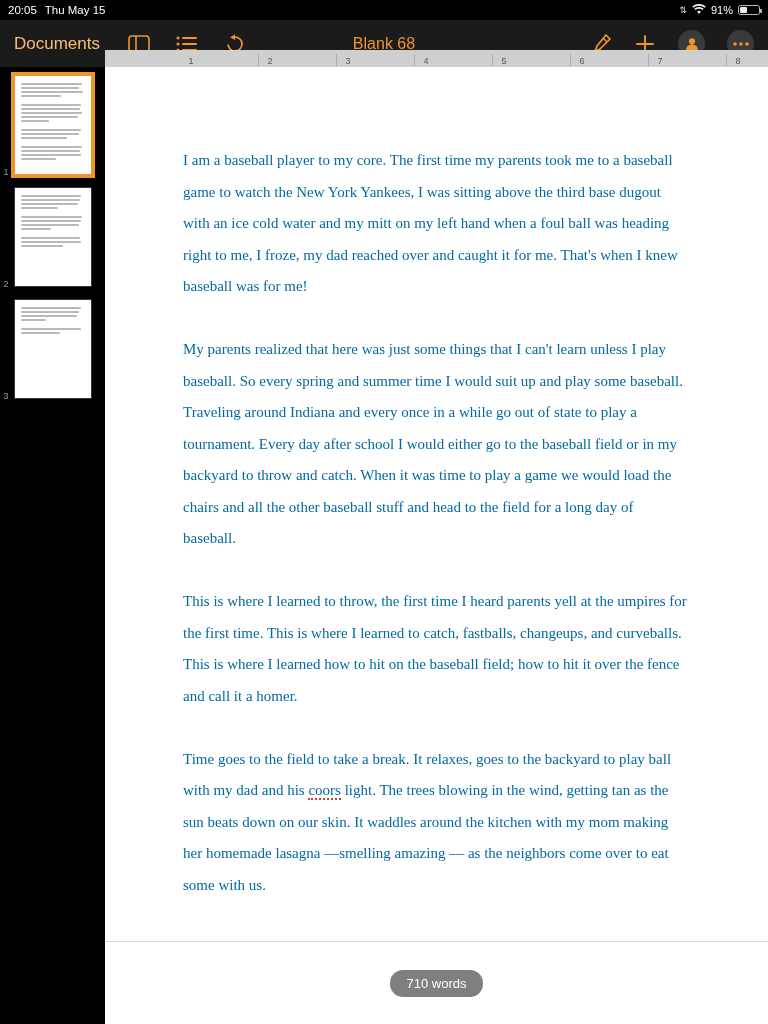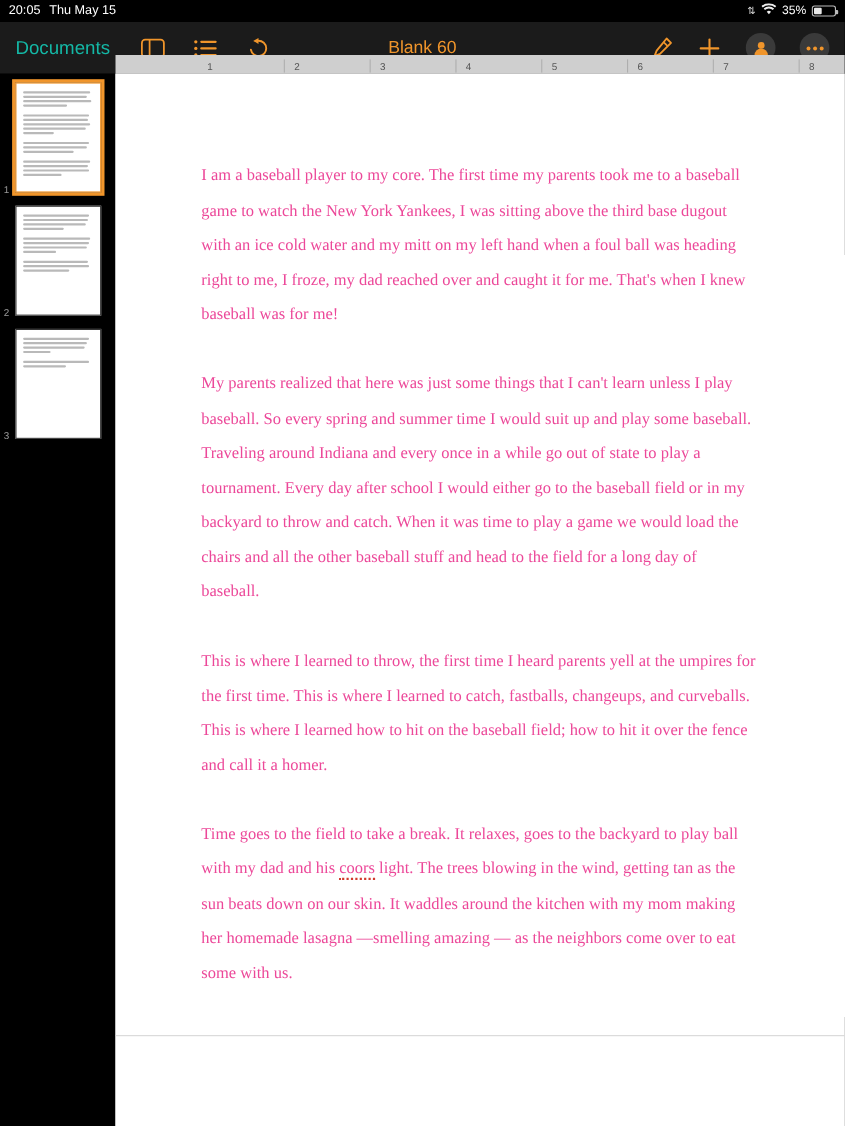--- a/index.html
+++ b/index.html
@@ -34,21 +34,21 @@
   .arrows { font-size: 9px; line-height: 9px; color: #ddd; }
 
   
   .toolbar {
     height: 47px; width: 100%;
     display: flex; align-items: center;
     background: #1b1b1b;
     padding: 0 14px;
     position: relative;
   }
-  .docs-btn { color: #14b8a6; font-size: 17px; font-weight: 400; }
+  .docs-btn { color: #fdba74; font-size: 17px; font-weight: 400; }
   .tb-icons-left { display: flex; align-items: center; gap: 26px; margin-left: 28px; }
   .tb-icons-right { display: flex; align-items: center; gap: 22px; margin-left: auto; }
   .icon { color: #f0952b; display: inline-flex; align-items: center; justify-content: center; }
   .doc-title {
     position: absolute; left: 0; right: 0; text-align: center;
     color: #f0952b; font-size: 16px; pointer-events: none;
   }
   .circle-icon {
     width: 27px; height: 27px; border-radius: 50%;
     background: #3a3a3a; display: inline-flex; align-items: center; justify-content: center;
@@ -84,21 +84,21 @@
   }
   .ruler .tick { position: absolute; bottom: 1px; transform: translateX(-50%); }
   .ruler .sep { position: absolute; top: 4px; width: 1px; height: 12px; background: #aeaeae; }
   .page {
     position: absolute; top: 0; left: 0; right: 0; bottom: 0;
     background: #fff; overflow: hidden;
   }
   .doc-text {
     padding: 78px 78px 0 78px;
     font-family: "Liberation Serif", serif;
-    font-size: 15px; line-height: 31.5px; color: #ec4899;
+    font-size: 15px; line-height: 31.5px; color: #0369a1;
   }
   .doc-text p { margin-bottom: 31.5px; }
   .misspelled { border-bottom: 2px dotted #d23b2e; text-decoration: none; font-family: Liberation Serif, serif; }
 
   .page-divider { position: absolute; left: 0; right: 0; bottom: 82px; height: 1px; background: #d8d8d8; }
 
   .wordcount-bar {
     position: absolute; left: 0; right: 0; bottom: 0; height: 82px;
     display: flex; align-items: center; justify-content: center;
     background: #fff;
@@ -120,21 +120,21 @@
     </div>
     <div class="status-right">
       <span class="arrows">⇅</span>
       <span class="wifi-glyph">
         <svg width="14" height="11" viewBox="0 0 16 12">
             <path d="M8 11l2.2-2.6a3.4 3.4 0 0 0-4.4 0L8 11z" fill="#eee"></path>
             <path d="M2.6 5.2a8 8 0 0 1 10.8 0l-1.3 1.5a6 6 0 0 0-8.2 0L2.6 5.2z" fill="#eee"></path>
             <path d="M.3 2.6a11.5 11.5 0 0 1 15.4 0l-1.3 1.5a9.5 9.5 0 0 0-12.8 0L.3 2.6z" fill="#eee"></path>
           </svg>
       </span>
-      <span>35%</span>
+      <span>91%</span>
       <span class="battery">
           <span class="fill"></span>
         </span>
     </div>
   </div>
 
   <div class="toolbar">
     <span class="docs-btn">Documents</span>
     <div class="tb-icons-left">
       <span class="icon">
@@ -155,21 +155,21 @@
             </g>
           </svg>
       </span>
       <span class="icon">
         <svg width="22" height="22" viewBox="0 0 22 22">
             <path d="M11 4a7 7 0 1 1-6.9 8.2" fill="none" stroke="#f0952b" stroke-width="1.7" stroke-linecap="round"></path>
             <path d="M11 1.5 L11 7 L6.2 4.2 Z" fill="#f0952b"></path>
           </svg>
       </span>
     </div>
-    <div class="doc-title">Blank 60</div>
+    <div class="doc-title">Blank 68</div>
     <div class="tb-icons-right">
       <span class="icon">
         <svg width="20" height="22" viewBox="0 0 20 22">
             <path d="M14 2 L18 6 L8 16 L3 18 L5 13 Z" fill="none" stroke="#f0952b" stroke-width="1.7" stroke-linejoin="round"></path>
             <line x1="11" y1="5" x2="15" y2="9" stroke="#f0952b" stroke-width="1.5"></line>
           </svg>
       </span>
       <span class="icon">
         <svg width="22" height="22" viewBox="0 0 22 22">
             <line x1="11" y1="3" x2="11" y2="19" stroke="#f0952b" stroke-width="1.9" stroke-linecap="round"></line>
@@ -278,17 +278,20 @@
       </div>
 
       <div class="page">
         <div class="doc-text">
           <p>I am a baseball player to my core. The first time my parents took me to a baseball game to watch the New York Yankees, I was sitting above the third base dugout with an ice cold water and my mitt on my left hand when a foul ball was heading right to me, I froze, my dad reached over and caught it for me. That's when I knew baseball was for me!</p>
           <p>My parents realized that here was just some things that I can't learn unless I play baseball. So every spring and summer time I would suit up and play some baseball. Traveling around Indiana and every once in a while go out of state to play a tournament. Every day after school I would either go to the baseball field or in my backyard to throw and catch. When it was time to play a game we would load the chairs and all the other baseball stuff and head to the field for a long day of baseball.</p>
           <p>This is where I learned to throw, the first time I heard parents yell at the umpires for the first time. This is where I learned to catch, fastballs, changeups, and curveballs. This is where I learned how to hit on the baseball field; how to hit it over the fence and call it a homer.</p>
           <p><span>Time goes to the field to take a break. It relaxes, goes to the backyard to play ball with my dad and his </span><span class="misspelled">coors</span><span> light. The trees blowing in the wind, getting tan as the sun beats down on our skin. It waddles around the kitchen with my mom making her homemade lasagna —smelling amazing — as the neighbors come over to eat some with us.</span></p>
         </div>
         <div class="page-divider"></div>
+        <div class="wordcount-bar">
+          <span class="wordcount">710 words</span>
+        </div>
       </div>
 
     </div>
   </div>
 </div>
 
 </body></html>

